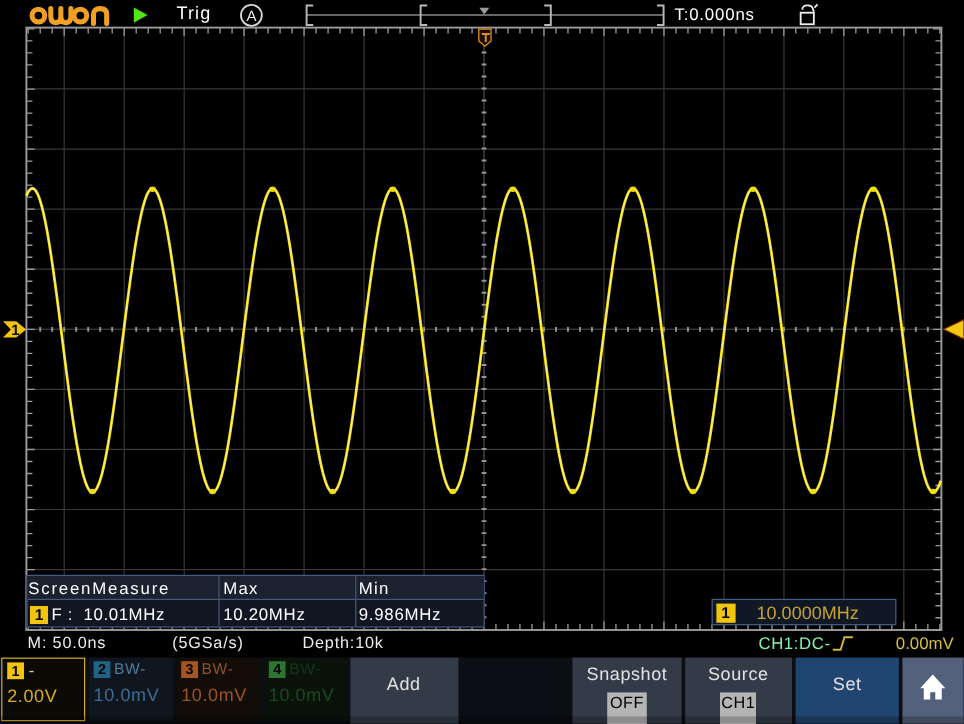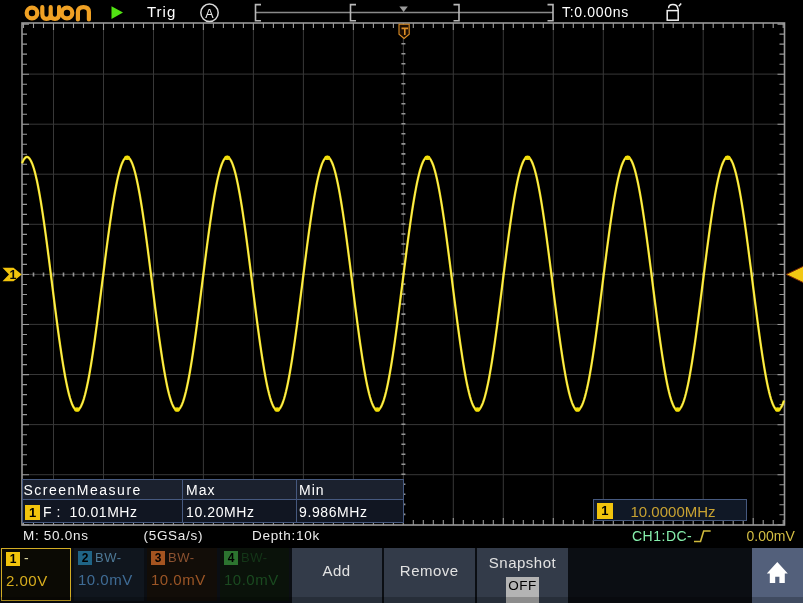--- a/index.html
+++ b/index.html
@@ -110,25 +110,29 @@
     <div class="vv" style="color:#9c5626;">10.0mV</div>
   </div>
   <div class="abs" style="left:220px;top:0;width:69px;height:53px;background:#0a120a;">
     <div class="nsq" style="background:#2c742f;">4</div>
     <div class="bw" style="color:#143618;">BW-</div>
     <div class="vv" style="color:#1a4a20;">10.0mV</div>
   </div>
   <div class="btn" style="left:291.5px;width:90px;">
       <div class="b1">Add</div>
     </div>
-  <div class="btn" style="left:384px;width:90.5px;">
-      <div class="b1">Remove</div>
-    </div>
   <div class="btn" style="left:477px;width:91px;">
     <div class="b2">Snapshot</div>
     <div class="badge" style="width:33px;">OFF</div>
   </div>
+  <div class="btn" style="left:570.5px;width:89.5px;">
+    <div class="b2">Source</div>
+    <div class="badge" style="width:30px;">CH1</div>
+  </div>
+  <div class="btn" style="left:663px;width:86px;background:#1f4570;">
+      <div class="b1">Set</div>
+    </div>
   <div class="abs" style="left:752px;top:0;width:51px;height:55px;background:#53607b;">
     <svg width="51" height="55" viewBox="0 0 51 55">
       <path d="M25.3 14 L14.8 25.5 H17.8 V35 H23.2 V28.8 H27.4 V35 H32.8 V25.5 H35.8 Z" fill="#fff"></path>
     </svg>
   </div>
   <div class="abs" style="left:0;top:49px;width:803px;height:6px;background:rgba(0,0,0,0.22);"></div>
 </div>
 </body></html>

